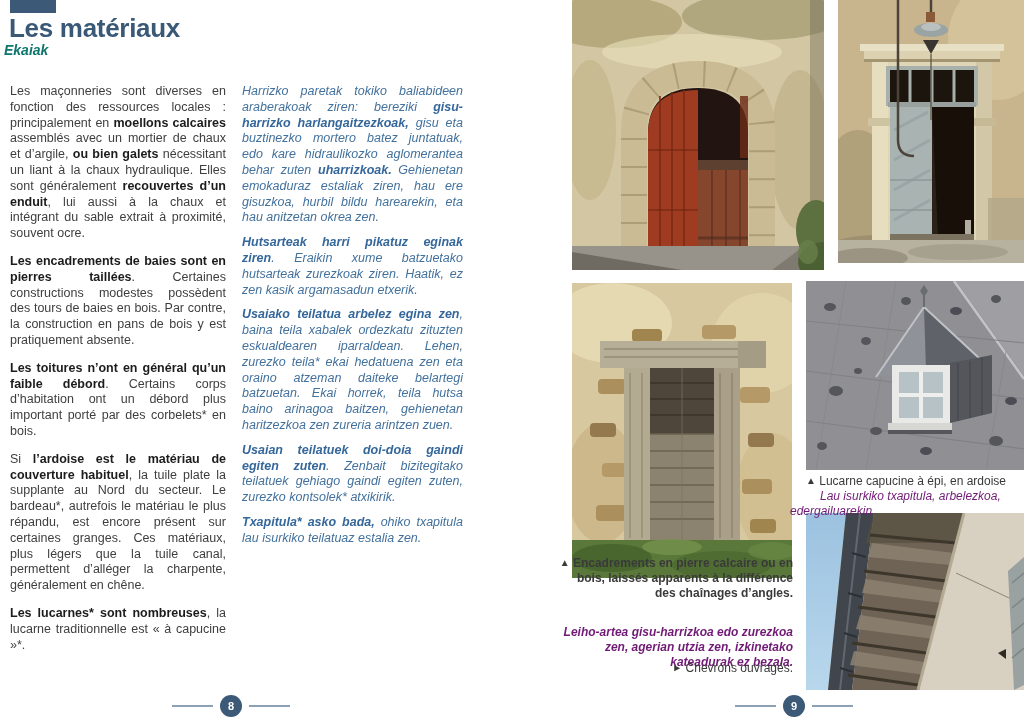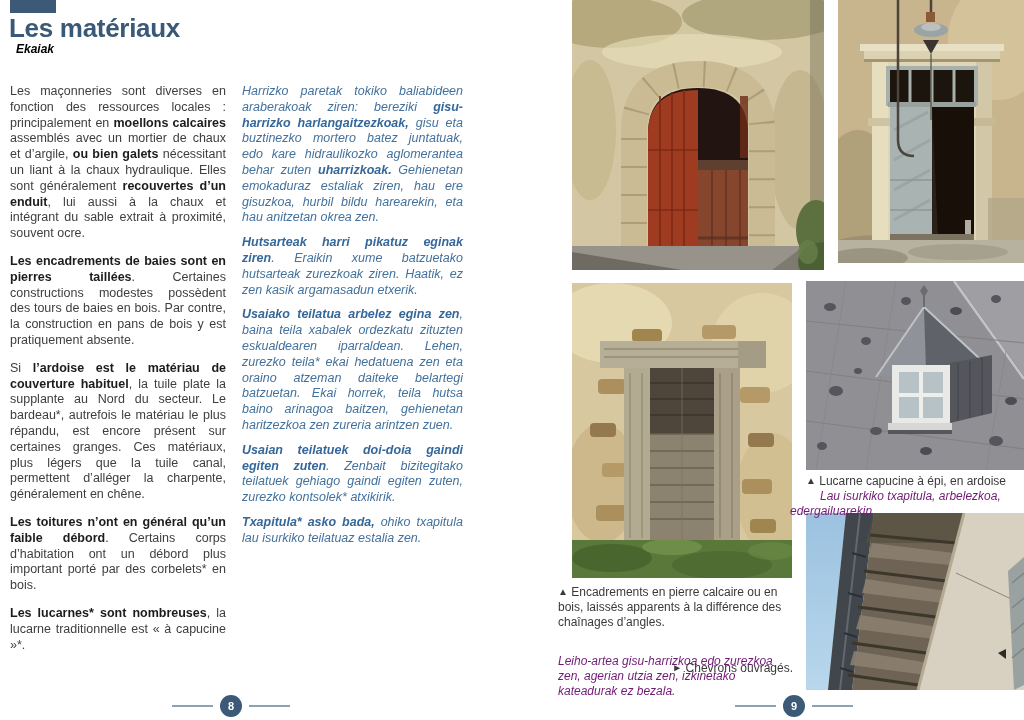--- a/index.html
+++ b/index.html
@@ -3,41 +3,41 @@
 <meta charset="utf-8">
 <style>
   html,body{margin:0;padding:0;background:#e8e8e8;}
   #spread{
     position:relative;width:1024px;height:720px;background:#ffffff;
     font-family:"Liberation Sans",sans-serif;overflow:hidden;
   }
   
   .title-square{position:absolute;left:10px;top:0;width:46px;height:13px;background:#3c5a77;}
   .page-title{position:absolute;left:9px;top:13px;font-size:26px;font-weight:bold;color:#3a5977;letter-spacing:-0.3px;}
-  .page-subtitle{position:absolute;left:16px;top:42px;font-size:12px;font-weight:bold;font-style:italic;color:#000000;}
+  .page-subtitle{position:absolute;left:4px;top:42px;font-size:14px;font-weight:bold;font-style:italic;color:#0f766e;}
   
   .col{position:absolute;top:84px;text-align:justify;}
   .col p{margin:0 0 12px 0;}
   #col-fr{left:10px;width:216px;font-size:12.5px;line-height:15.8px;color:#3e3e3e;}
   #col-fr b{color:#1c1c1c;}
   #col-eu{left:242px;width:221px;font-size:12.5px;line-height:15.8px;color:#42719d;font-style:italic;}
   #col-eu p{margin:0 0 9px 0;}
   #col-eu b{color:#35679a;}
   
   .photo{position:absolute;overflow:hidden;}
   .photo svg{display:block;width:100%;height:100%;}
   #photo-barn{left:572px;top:0;width:252px;height:270px;}
   #photo-doorway{left:838px;top:0;width:186px;height:263px;}
   #photo-wooden-door{left:572px;top:283px;width:220px;height:295px;z-index:1;}
   #photo-lucarne{left:806px;top:281px;width:218px;height:189px;}
   #photo-eaves{left:806px;top:513px;width:218px;height:177px;z-index:1;}
   
   .cap-fr{color:#3a3a3a;font-size:12px;line-height:15px;}
   .cap-eu{color:#701a75;font-size:12px;line-height:15px;font-style:italic;}
-  #caption-encadrements{position:absolute;left:558px;top:585px;width:235px;text-align:left;z-index:2;}
+  #caption-encadrements{position:absolute;left:558px;top:556px;width:235px;text-align:right;z-index:2;font-weight:bold;}
   #caption-encadrements .cap-eu{margin-top:24px;}
   #caption-chevrons{position:absolute;left:558px;top:661px;width:235px;text-align:right;z-index:2;}
   #caption-chevrons .cap-eu{margin-top:3px;}
   #caption-lucarne{position:absolute;left:790px;top:474px;width:234px;text-align:left;z-index:2;}
   #caption-lucarne .cap-fr{padding-left:16px;}
   #caption-lucarne .cap-eu{text-indent:30px;}
   .marker{font-size:10px;position:relative;top:-1px;}
   
   .footer{position:absolute;top:695px;display:flex;align-items:center;gap:7px;}
   #footer-left{left:172px;}
@@ -51,22 +51,22 @@
 
 <div id="spread">
 
   <div class="title-square"></div>
   <div class="page-title">Les matériaux</div>
   <div class="page-subtitle">Ekaiak</div>
 
   <div id="col-fr" class="col">
       <p><span>Les maçonneries sont diverses en fonction des ressources locales : principalement en </span><b>moellons calcaires</b><span> assemblés avec un mortier de chaux et d’argile, </span><b>ou bien galets</b><span> nécessitant un liant à la chaux hydraulique. Elles sont généralement </span><b>recouvertes d’un enduit</b><span>, lui aussi à la chaux et intégrant du sable extrait à proximité, souvent ocre.</span></p>
       <p><b>Les encadrements de baies sont en pierres taillées</b><span>. Certaines constructions modestes possèdent des tours de baies en bois. Par contre, la construction en pans de bois y est pratiquement absente.</span></p>
+      <p><b>Les toitures n’ont en général qu’un faible débord</b><span>. Certains corps d’habitation ont un débord plus important porté par des corbelets* en bois.</span></p>
       <p><span>Si </span><b>l’ardoise est le matériau de couverture habituel</b><span>, la tuile plate la supplante au Nord du secteur. Le bardeau*, autrefois le matériau le plus répandu, est encore présent sur certaines granges. Ces matériaux, plus légers que la tuile canal, permettent d’alléger la charpente, généralement en chêne.</span></p>
-      <p><b>Les toitures n’ont en général qu’un faible débord</b><span>. Certains corps d’habitation ont un débord plus important porté par des corbelets* en bois.</span></p>
       <p><b>Les lucarnes* sont nombreuses</b><span>, la lucarne traditionnelle est « à capucine »*.</span></p>
     </div>
   <div id="col-eu" class="col">
       <p><span>Harrizko paretak tokiko baliabideen araberakoak ziren: bereziki </span><b>gisu-harrizko harlangaitzezkoak,</b><span> gisu eta buztinezko mortero batez juntatuak, edo kare hidraulikozko aglomerantea behar zuten </span><b>uharrizkoak.</b><span> Gehienetan emokaduraz estaliak ziren, hau ere gisuzkoa, hurbil bildu harearekin, eta hau anitzetan okrea zen.</span></p>
       <p><b>Hutsarteak harri pikatuz eginak ziren</b><span>. Eraikin xume batzuetako hutsarteak zurezkoak ziren. Haatik, ez zen kasik argamasadun etxerik.</span></p>
       <p><b>Usaiako teilatua arbelez egina zen</b><span>, baina teila xabalek ordezkatu zituzten eskualdearen iparraldean. Lehen, zurezko teila* ekai hedatuena zen eta oraino atzeman daiteke belartegi batzuetan. Ekai horrek, teila hutsa baino arinagoa baitzen, gehienetan haritzezkoa zen zureria arintzen zuen.</span></p>
       <p><b>Usaian teilatuek doi-doia gaindi egiten zuten</b><span>. Zenbait bizitegitako teilatuek gehiago gaindi egiten zuten, zurezko kontsolek* atxikirik.</span></p>
       <p><b>Txapitula* asko bada,</b><span> ohiko txapitula lau isurkiko teilatuaz estalia zen.</span></p>
     </div>
 

